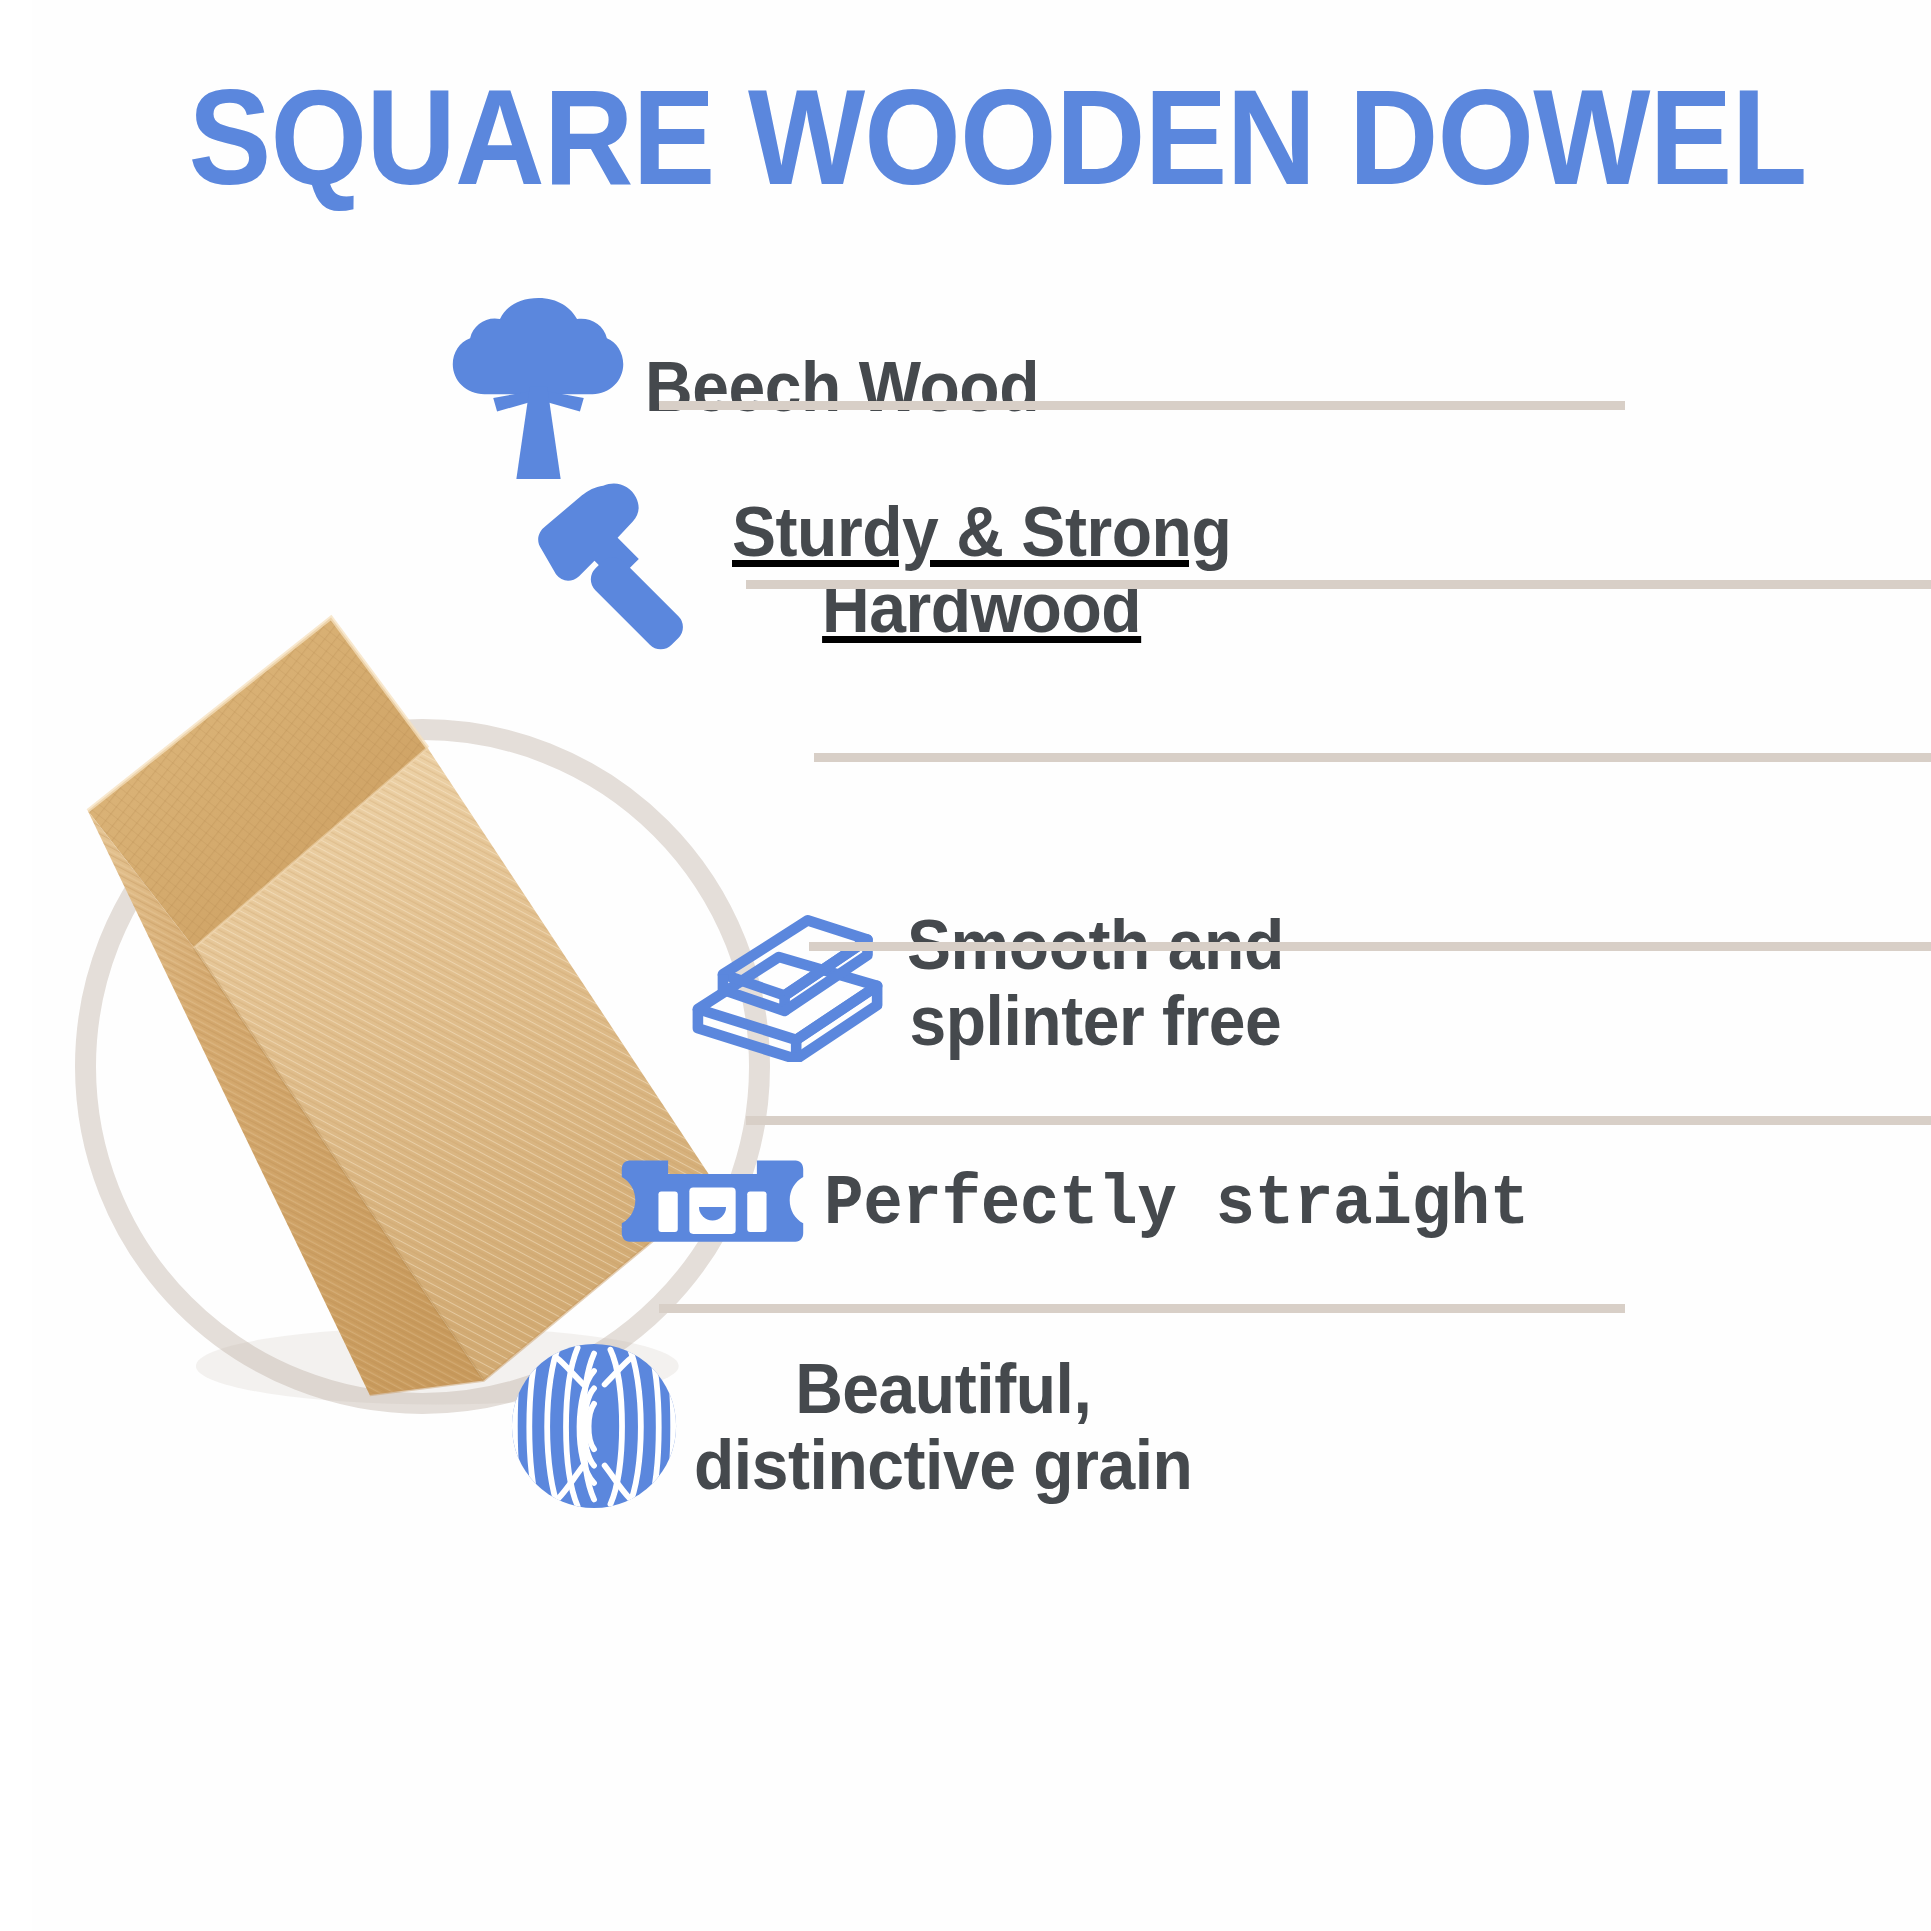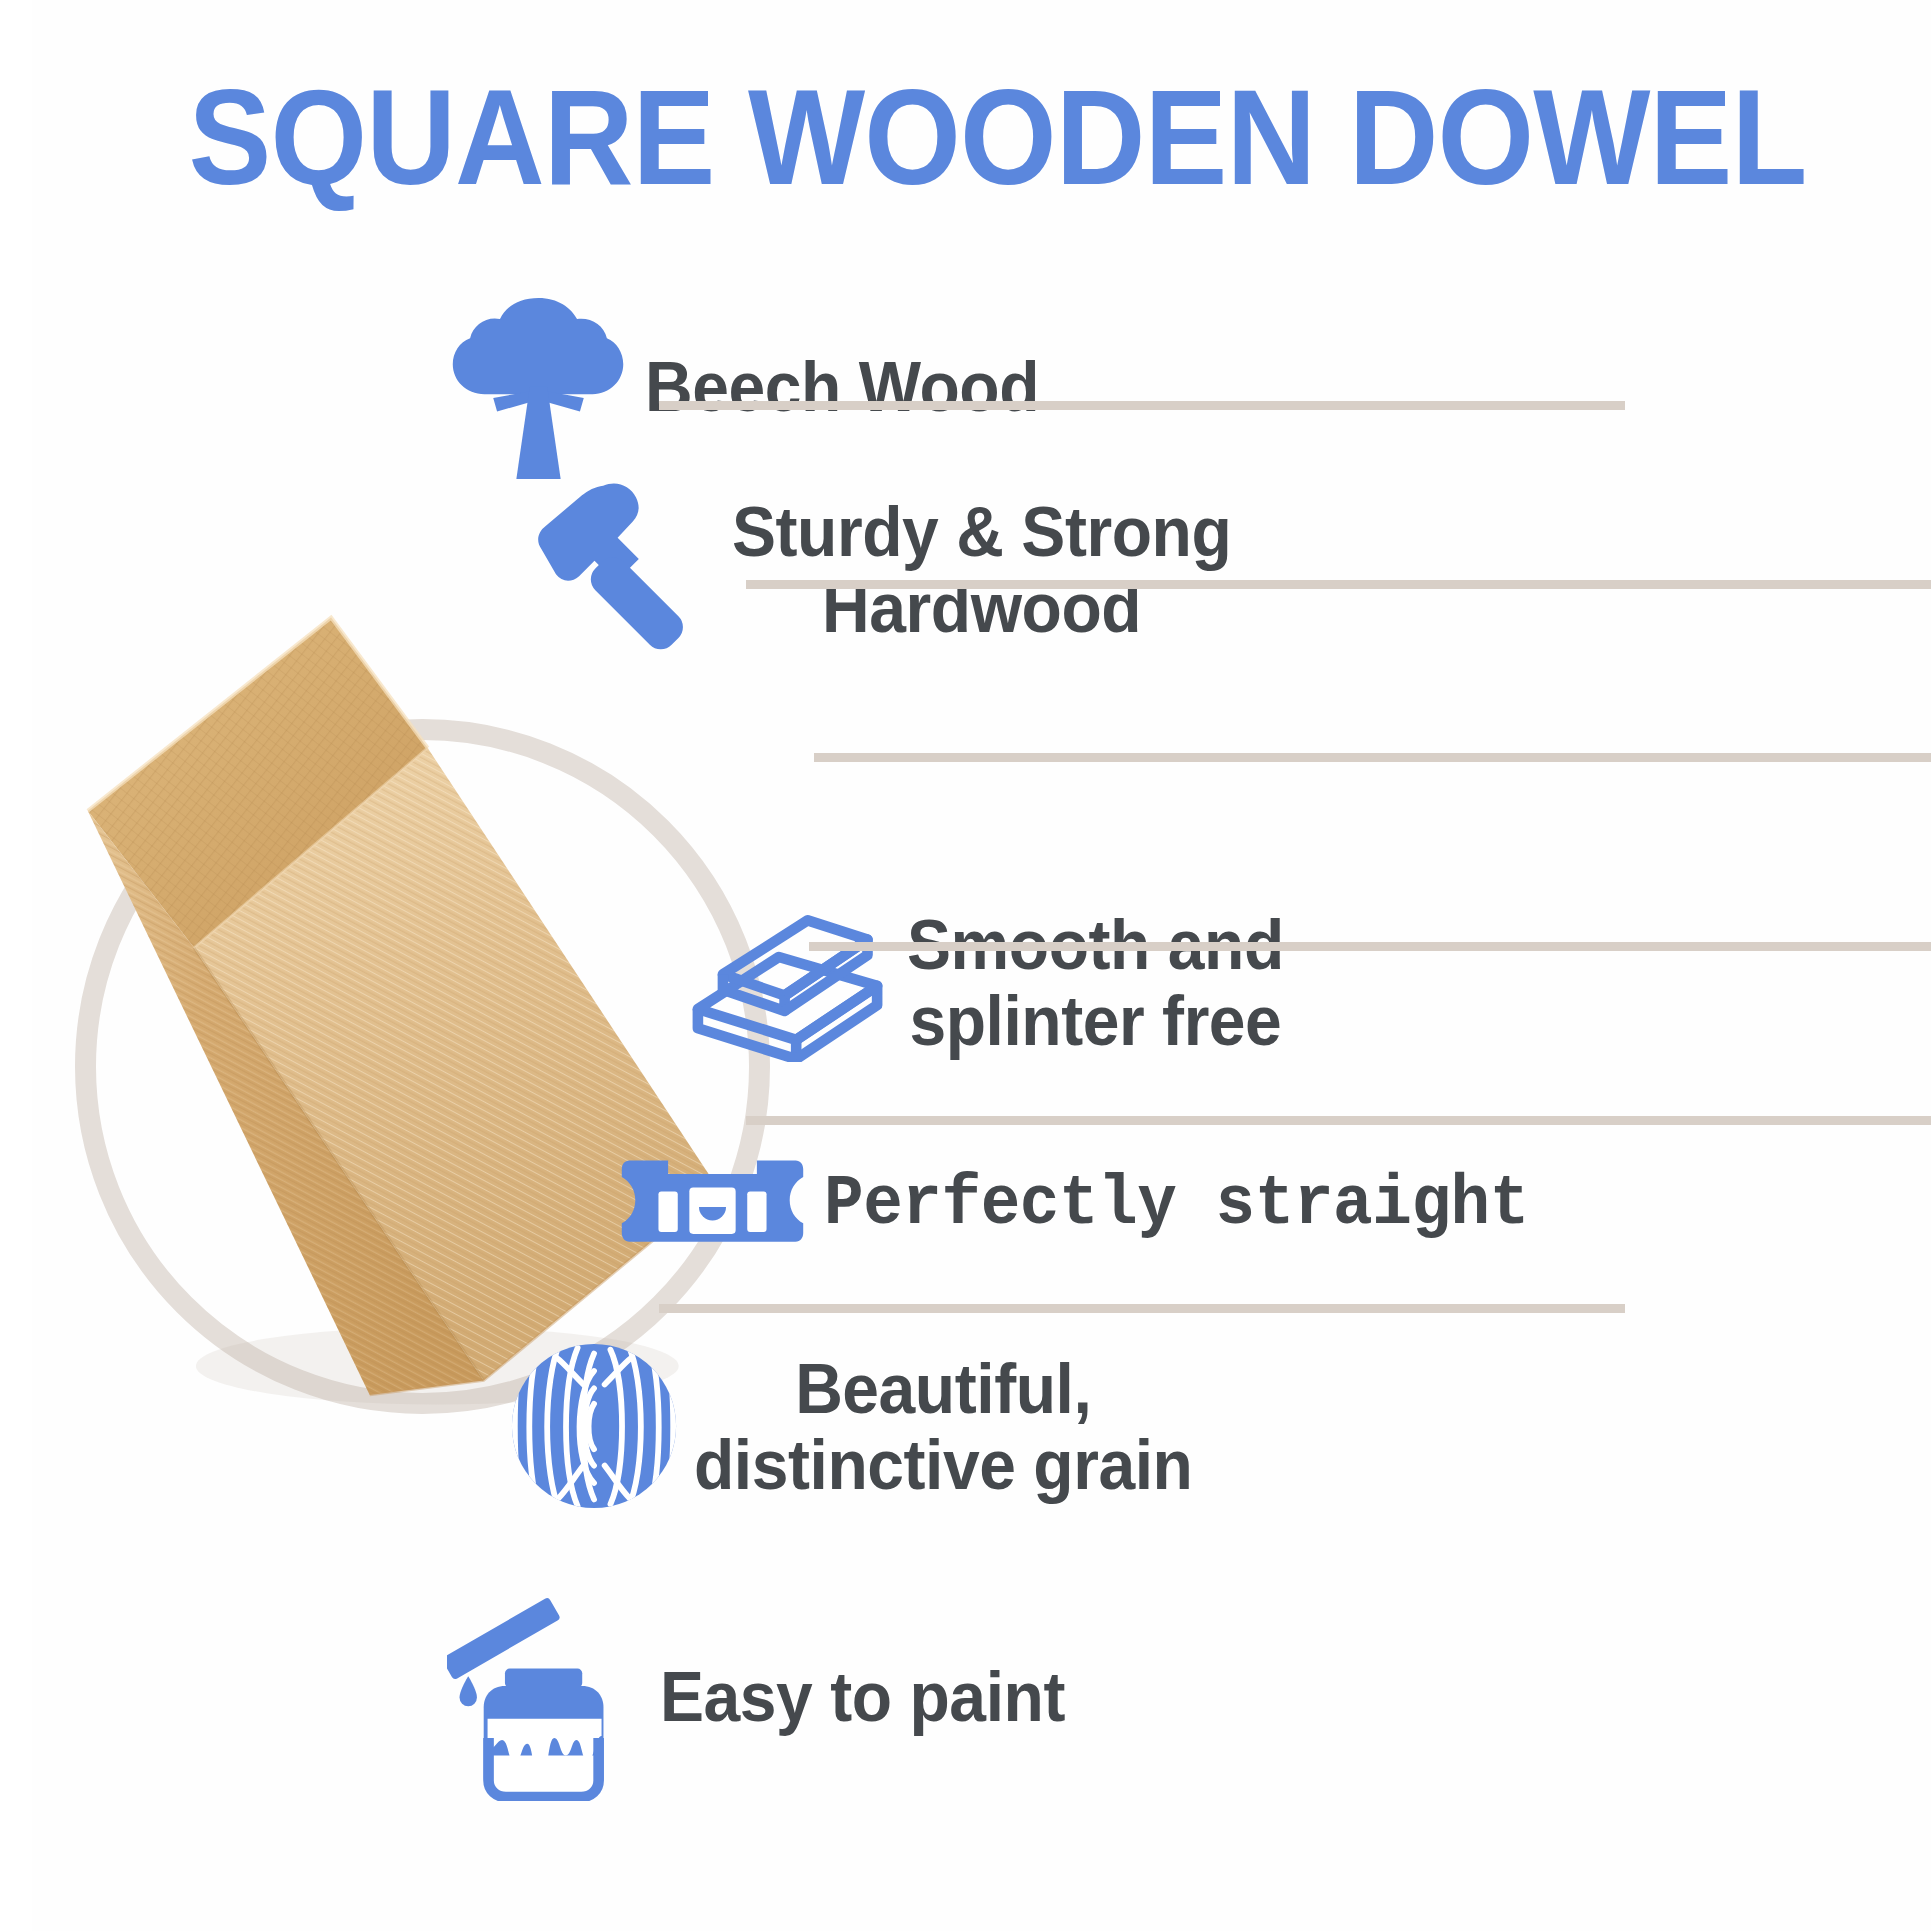--- a/index.html
+++ b/index.html
@@ -77,21 +77,21 @@
     white-space: pre-line;
   }
   .divider {
     position: absolute;
     height: 8.7px;
     background: #d8cfc7;
   }
 
   
   #row-0 { left: 0px;   top: 0px;   }
-  #row-1 { left: 77px;  top: 188px; }
+  #row-1 { left: 77px;  top: 188px; text-decoration: underline; }
   #row-2 { left: 193px; top: 420px; }
   #row-3 { left: 237px; top: 613px; }
   #row-4 { left: 169px; top: 859px; font-family: Liberation Mono, monospace; }
   #row-5 { left: 63px;  top: 1052px;}
   #row-6 { left: 0px;   top: 1303px;}
 
   #div-0 { left: 212px; top: 111px; width: 966px; }
   #div-1 { left: 299px; top: 290px; width: 1217px; }
   #div-2 { left: 367px; top: 463px; width: 1149px; }
   #div-3 { left: 362px; top: 652px; width: 1159px; }
@@ -262,37 +262,16 @@
             <path d="M76 128 C64 144 58 154 50 162"></path>
           </g>
         </svg>
       </span>
       <span class="gap-16"></span>
       <span class="feature-label">Beautiful,
 distinctive grain</span>
     </div>
     <div class="divider" id="div-5"></div>
 
-    <div class="feature-row" id="row-6">
-      <span class="feature-icon">
-        <svg width="198" height="208" viewBox="0 0 205 215">
-          <g fill="#5b87dd">
-            <rect x="-8" y="34" width="128" height="26" rx="4" transform="rotate(-30 56 47)"></rect>
-            <path d="M22 86 c0 0 -9 14 -9 22 a9 9 0 0 0 18 0 c0 -8 -9 -22 -9 -22z"></path>
-            <rect x="60" y="78" width="80" height="20" rx="5"></rect>
-            <path d="M60 96 h80 c14 0 22 10 22 22 v72 c0 12 -9 22 -22 22 H60 c-13 0 -22 -10 -22 -22 v-72 c0 -12 8 -22 22 -22z"></path>
-          </g>
-          <g fill="#ffffff">
-            <path d="M42 130 h118 v18 c-6 0 -8 26 -14 26 -7 0 -6 -22 -12 -22 -5 0 -5 16 -11 16 -6 0 -6 -18 -12 -18 -7 0 -6 44 -14 44 -9 0 -7 -38 -14 -38 -6 0 -7 22 -13 22 -6 0 -6 -26 -13 -26 -5 0 -7 10 -15 10z"></path>
-            <path d="M42 168 h118 v42 H42z"></path>
-          </g>
-          <g fill="none" stroke="#5b87dd" stroke-width="11">
-            <path d="M43 150 v44 c0 10 8 17 18 17 h78 c10 0 18 -7 18 -17 v-44"></path>
-          </g>
-        </svg>
-      </span>
-      <span class="gap-16"></span>
-      <span class="feature-label">Easy to paint</span>
-    </div>
 
   </div>
 </div>
 
 
 </body></html>

